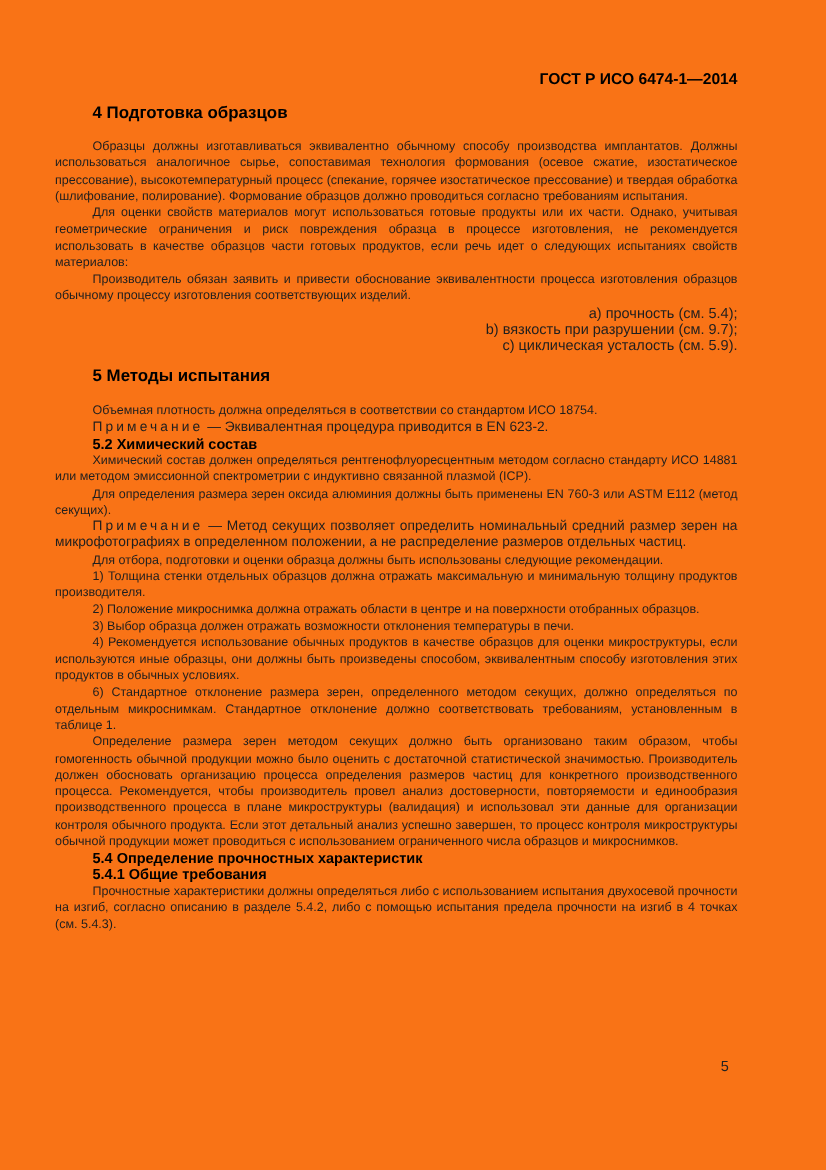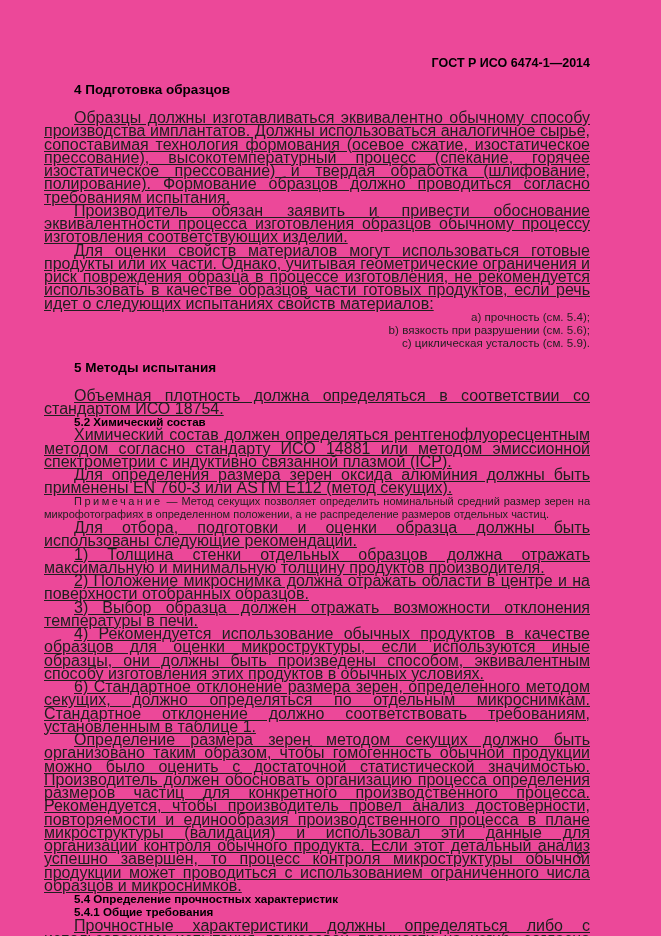--- a/index.html
+++ b/index.html
@@ -1,20 +1,20 @@
 <!DOCTYPE html>
 <html lang="ru"><head>
 <meta charset="utf-8">
 <style>
   html, body { margin: 0; padding: 0; background: #ffffff; }
   .page {
     position: relative;
     width: 661px;
     height: 936px;
-    background: #ec4899;
+    background: #f97316;
     box-sizing: border-box;
     padding: 56px 71px 0 44px;
     font-family: "Liberation Sans", sans-serif;
     color: #1f1f1f;
     overflow: hidden;
   }
   .doc-header {
     text-align: right;
     font-weight: bold;
     font-size: 12.5px;
@@ -32,25 +32,24 @@
   }
   .content .h1:first-child { margin-top: 0; }
   .content .h2 {
     font-size: 11.6px;
     font-weight: bold;
     color: #000000;
     padding-left: 30px;
     margin: 0;
   }
   .content .para {
-    font-size: 16px;
+    font-size: 10px;
     margin: 0;
     text-align: justify;
     text-indent: 30px;
-    text-decoration: underline;
   }
   .content .list-item {
     font-size: 11.6px;
     margin: 0;
     padding-left: 30px;
     text-align: right;
   }
   .content .note {
     font-size: 11px;
     margin: 0;
@@ -68,27 +67,28 @@
 </style>
 </head>
 <body>
 
 <div class="page">
   <div class="doc-header">ГОСТ Р ИСО 6474-1—2014</div>
 
   <div class="content">
       <div class="h1">4 Подготовка образцов</div>
       <p class="para">Образцы должны изготавливаться эквивалентно обычному способу производства имплантатов. Должны использоваться аналогичное сырье, сопоставимая технология формования (осевое сжатие, изостатическое прессование), высокотемпературный процесс (спекание, горячее изостатическое прессование) и твердая обработка (шлифование, полирование). Формование образцов должно проводиться согласно требованиям испытания.</p>
+      <p class="para">Для оценки свойств материалов могут использоваться готовые продукты или их части. Однако, учитывая геометрические ограничения и риск повреждения образца в процессе изготовления, не рекомендуется использовать в качестве образцов части готовых продуктов, если речь идет о следующих испытаниях свойств материалов:</p>
       <p class="para">Производитель обязан заявить и привести обоснование эквивалентности процесса изготовления образцов обычному процессу изготовления соответствующих изделий.</p>
-      <p class="para">Для оценки свойств материалов могут использоваться готовые продукты или их части. Однако, учитывая геометрические ограничения и риск повреждения образца в процессе изготовления, не рекомендуется использовать в качестве образцов части готовых продуктов, если речь идет о следующих испытаниях свойств материалов:</p>
       <p class="list-item">a) прочность (см. 5.4);</p>
-      <p class="list-item">b) вязкость при разрушении (см. 5.6);</p>
+      <p class="list-item">b) вязкость при разрушении (см. 9.7);</p>
       <p class="list-item">c) циклическая усталость (см. 5.9).</p>
       <div class="h1">5 Методы испытания</div>
       <p class="para">Объемная плотность должна определяться в соответствии со стандартом ИСО 18754.</p>
+      <p class="note"><span class="note-label">Примечание</span> <span>— Эквивалентная процедура приводится в EN 623-2.</span></p>
       <div class="h2">5.2 Химический состав</div>
       <p class="para">Химический состав должен определяться рентгенофлуоресцентным методом согласно стандарту ИСО 14881 или методом эмиссионной спектрометрии с индуктивно связанной плазмой (ICP).</p>
       <p class="para">Для определения размера зерен оксида алюминия должны быть применены EN 760-3 или ASTM Е112 (метод секущих).</p>
       <p class="note"><span class="note-label">Примечание</span> <span>— Метод секущих позволяет определить номинальный средний размер зерен на микрофотографиях в определенном положении, а не распределение размеров отдельных частиц.</span></p>
       <p class="para">Для отбора, подготовки и оценки образца должны быть использованы следующие рекомендации.</p>
       <p class="para">1) Толщина стенки отдельных образцов должна отражать максимальную и минимальную толщину продуктов производителя.</p>
       <p class="para">2) Положение микроснимка должна отражать области в центре и на поверхности отобранных образцов.</p>
       <p class="para">3) Выбор образца должен отражать возможности отклонения температуры в печи.</p>
       <p class="para">4) Рекомендуется использование обычных продуктов в качестве образцов для оценки микроструктуры, если используются иные образцы, они должны быть произведены способом, эквивалентным способу изготовления этих продуктов в обычных условиях.</p>
       <p class="para">6) Стандартное отклонение размера зерен, определенного методом секущих, должно определяться по отдельным микроснимкам. Стандартное отклонение должно соответствовать требованиям, установленным в таблице 1.</p>

